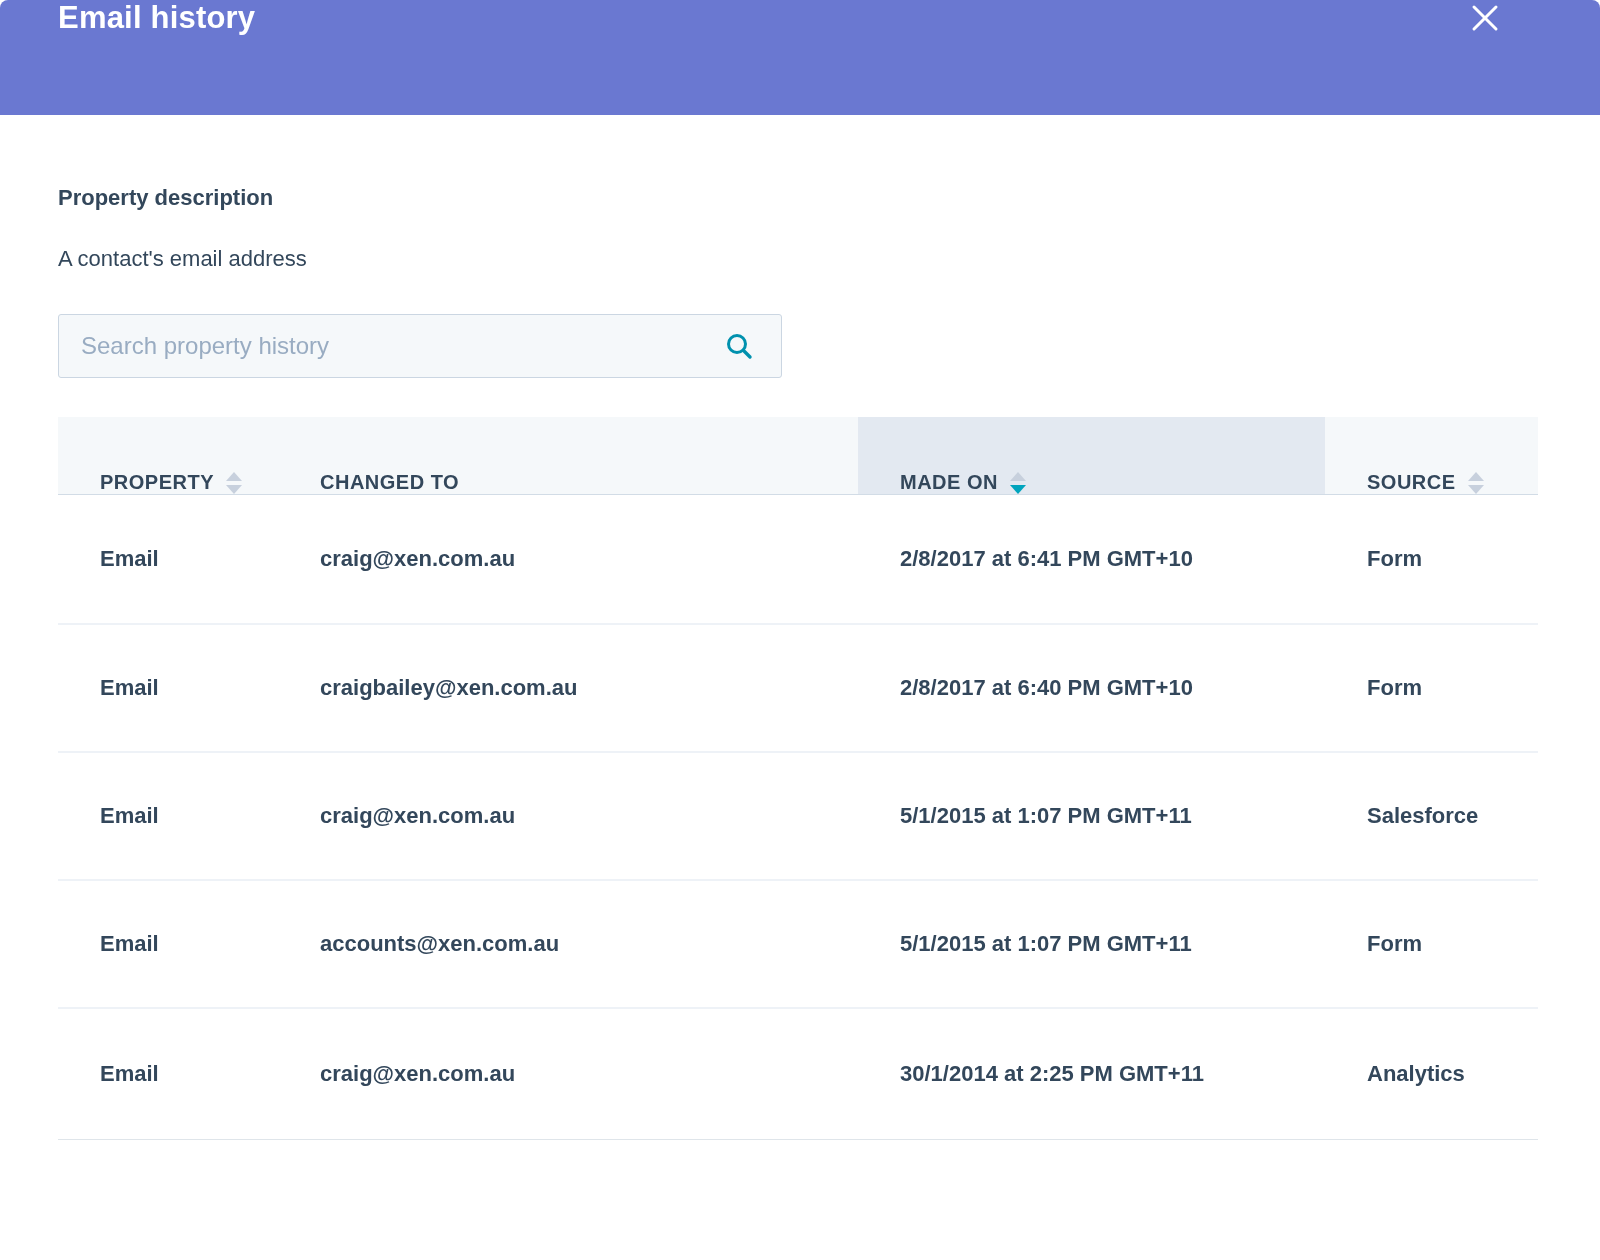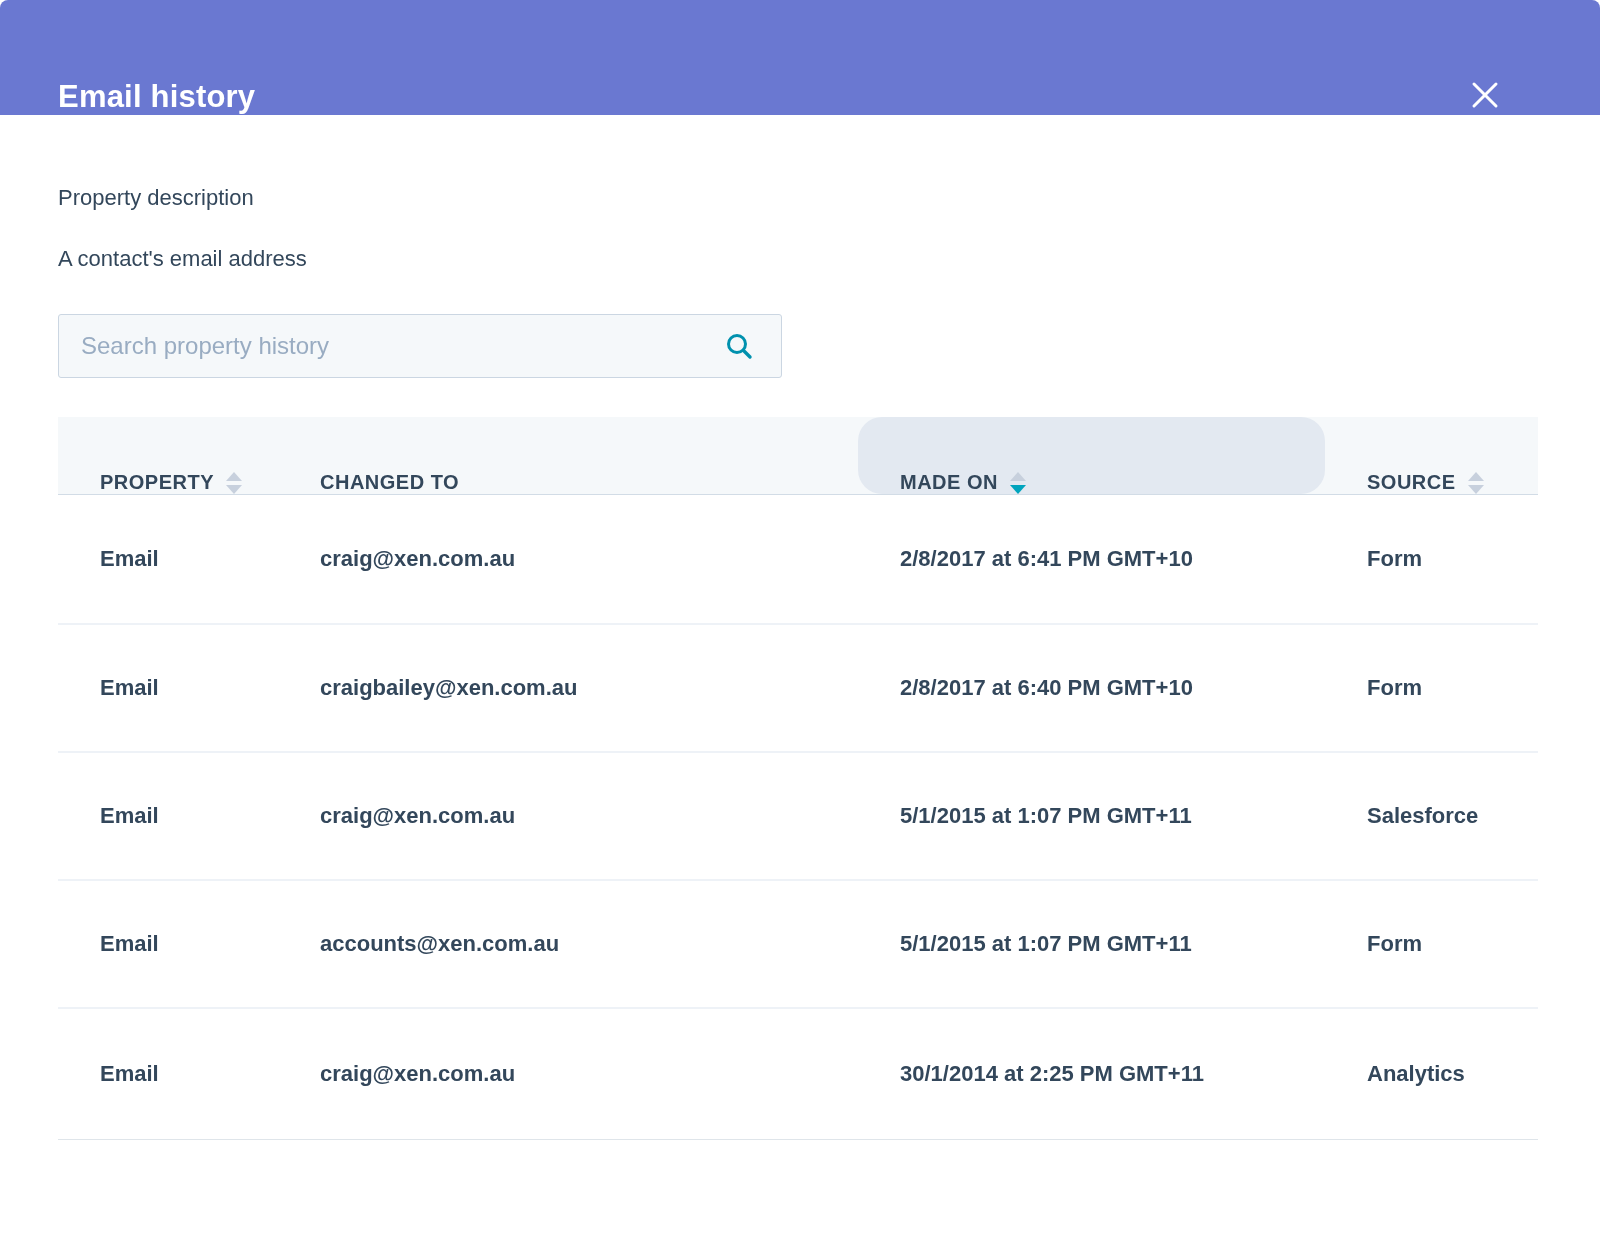--- a/index.html
+++ b/index.html
@@ -15,48 +15,48 @@
     --header-border:#d2dce6;
     --arrow:#c7d0dd;
   }
   *{box-sizing:border-box;margin:0;padding:0;}
   html,body{width:1600px;height:1260px;background:#ffffff;
     font-family:"Liberation Sans", sans-serif;color:var(--navy);}
   
   .modal-header{
     height:115px;background:var(--purple);
     border-radius:8px 8px 0 0;
-    display:flex;align-items:flex-end;justify-content:space-between;
+    display:flex;align-items:flex-start;justify-content:space-between;
     padding:0 96px 0 58px;
   }
   .modal-title{color:#ffffff;font-size:31px;font-weight:700;letter-spacing:.2px;}
   .close-btn{width:38px;height:38px;background:transparent;border:none;cursor:pointer;
     display:flex;align-items:center;justify-content:center;}
   
   .content{padding:0 58px;}
-  .desc-heading{margin-top:70px;font-size:22px;font-weight:400;}
+  .desc-heading{margin-top:70px;font-size:22px;font-weight:700;}
   .desc-text{margin-top:35px;font-size:22px;font-weight:400;}
   
   .search-wrap{position:relative;margin-top:42px;width:724px;height:64px;}
   .search-input{
     width:100%;height:100%;background:var(--header-bg);
     border:1px solid var(--input-border);border-radius:3px;
     font-family:"Liberation Sans", sans-serif;
     font-size:24px;color:var(--navy);padding:0 44px 0 22px;outline:none;
   }
   .search-input::placeholder{color:var(--placeholder);}
   .search-icon{position:absolute;right:28px;top:17px;width:30px;height:30px;cursor:pointer;}
   
   .history-table{margin-top:39px;width:1480px;border-bottom:1px solid #dfe5ea;}
   .t-row{display:grid;grid-template-columns:220px 580px 467px auto;align-items:center;}
   .t-cell{padding-left:42px;font-size:22px;color:var(--navy);}
   .t-head{height:78px;background:var(--header-bg);border-bottom:1px solid var(--header-border);}
   .t-head .t-cell{height:100%;display:flex;align-items:flex-end;gap:12px;
     font-size:20px;font-weight:600;letter-spacing:.5px;cursor:pointer;}
-  .t-head .highlight{background:var(--highlight-bg);border-radius:24px;}
+  .t-head .highlight{background:var(--highlight-bg);}
   .data-row{height:128px;background:#ffffff;font-weight:bold;}
   .data-row + .data-row{border-top:2px solid var(--row-sep);}
   .data-row:last-child{height:132px;}
   
   .sort{display:inline-flex;flex-direction:column;align-items:center;gap:4px;}
   .arr-up{width:0;height:0;border-left:8px solid transparent;border-right:8px solid transparent;
     border-bottom:9px solid var(--arrow);}
   .arr-down{width:0;height:0;border-left:8px solid transparent;border-right:8px solid transparent;
     border-top:9px solid var(--arrow);}
   .sort.desc .arr-down{border-top-color:var(--teal);}

